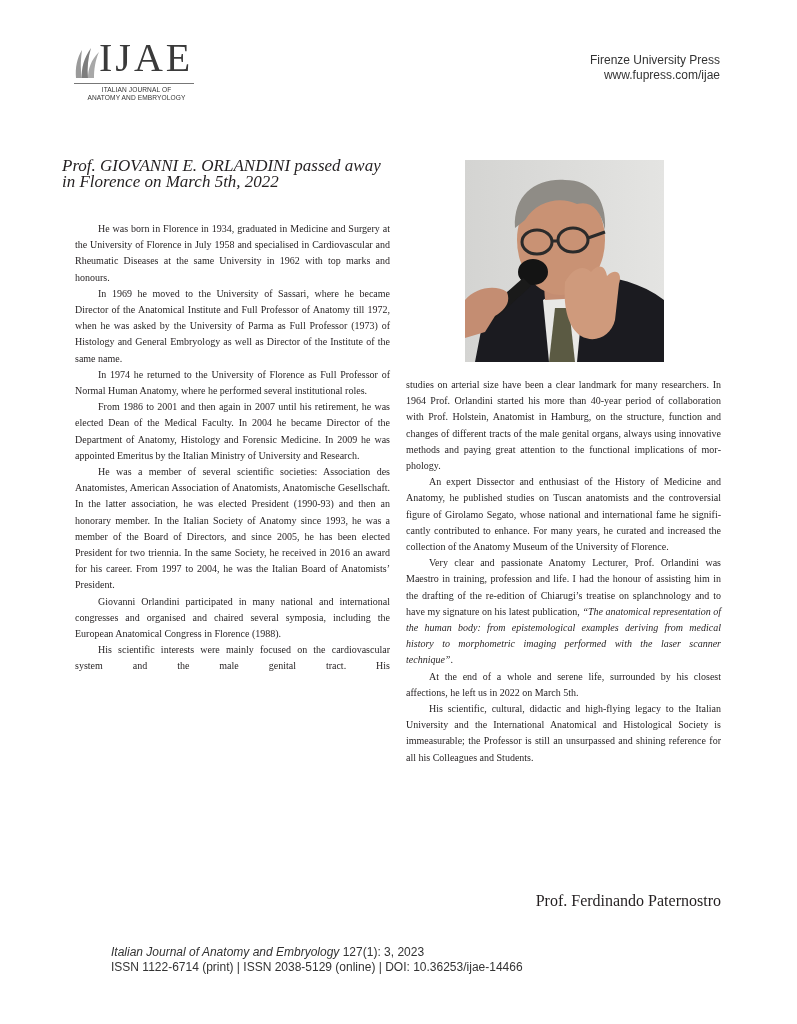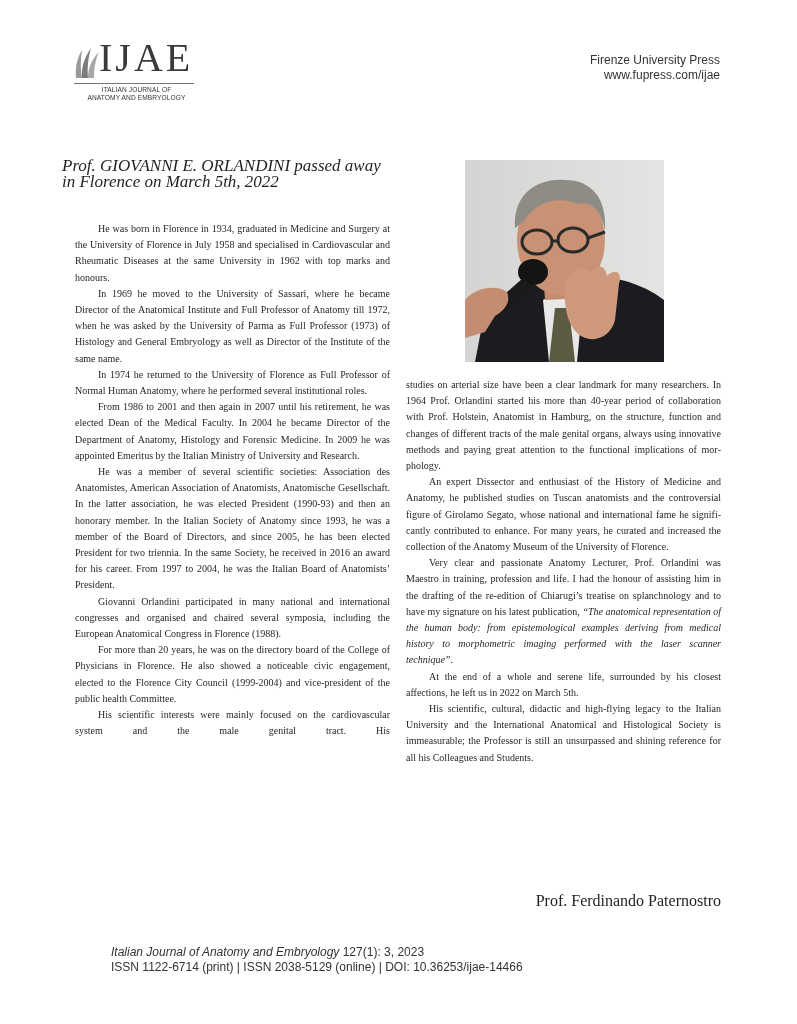--- a/index.html
+++ b/index.html
@@ -90,21 +90,20 @@
   </svg>
 </div>
 
 <div class="abs col col-left">
   <p>He was born in Florence in 1934, graduated in Med­icine and Surgery at the University of Florence in July 1958 and specialised in Cardiovascular and Rheumatic Diseases at the same University in 1962 with top marks and honours.</p>
   <p>In 1969 he moved to the University of Sassari, where he became Director of the Anatomical Institute and Full Professor of Anatomy till 1972, when he was asked by the University of Parma as Full Professor (1973) of His­tology and General Embryology as well as Director of the Institute of the same name.</p>
   <p>In 1974 he returned to the University of Florence as Full Professor of Normal Human Anatomy, where he performed several institutional roles.</p>
   <p>From 1986 to 2001 and then again in 2007 until his retirement, he was elected Dean of the Medical Faculty. In 2004 he became Director of the Department of Anat­omy, Histology and Forensic Medicine. In 2009 he was appointed Emeritus by the Italian Ministry of University and Research.</p>
   <p>He was a member of several scientific societies: Association des Anatomistes, American Association of Anatomists, Anatomische Gesellschaft. In the latter association, he was elected President (1990-93) and then an honorary member. In the Italian Society of Anatomy since 1993, he was a member of the Board of Directors, and since 2005, he has been elected President for two tri­ennia. In the same Society, he received in 2016 an award for his career. From 1997 to 2004, he was the Italian Board of Anatomists’ President.</p>
   <p>Giovanni Orlandini participated in many national and international congresses and organised and chaired several symposia, including the European Anatomical Congress in Florence (1988).</p>
-  <p>For more than 20 years, he was on the directory board of the College of Physicians in Florence. He also showed a noticeable civic engagement, elected to the Florence City Council (1999-2004) and vice-president of the public health Committee.</p>
   <p style="text-align-last:justify;">His scientific interests were mainly focused on the cardiovascular system and the male genital tract. His</p>
 </div>
 
 <div class="abs col col-right">
   <p class="noindent">studies on arterial size have been a clear landmark for many researchers. In 1964 Prof. Orlandini started his more than 40-year period of collaboration with Prof. Holstein, Anatomist in Hamburg, on the structure, function and changes of different tracts of the male gen­ital organs, always using innovative methods and paying great attention to the functional implications of mor­phology.</p>
   <p>An expert Dissector and enthusiast of the History of Medicine and Anatomy, he published studies on Tus­can anatomists and the controversial figure of Girolamo Segato, whose national and international fame he signifi­cantly contributed to enhance. For many years, he curat­ed and increased the collection of the Anatomy Museum of the University of Florence.</p>
   <p><span>Very clear and passionate Anatomy Lecturer, Prof. Orlandini was Maestro in training, profession and life. I had the honour of assisting him in the drafting of the re-edition of Chiarugi’s treatise on splanchnology and to have my signature on his latest publication, </span><em>“The anatomical representation of the human body: from epis­temological examples deriving from medical history to morphometric imaging performed with the laser scanner technique”</em><span>.</span></p>
   <p>At the end of a whole and serene life, surrounded by his closest affections, he left us in 2022 on March 5th.</p>
   <p>His scientific, cultural, didactic and high-flying leg­acy to the Italian University and the International Ana­tomical and Histological Society is immeasurable; the Professor is still an unsurpassed and shining reference for all his Colleagues and Students.</p>
 </div>

